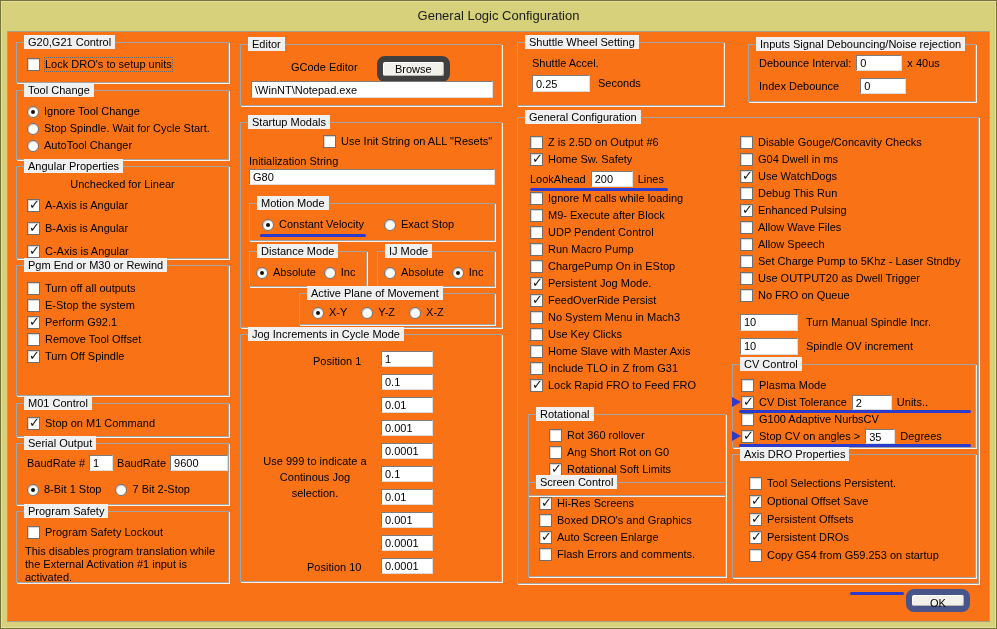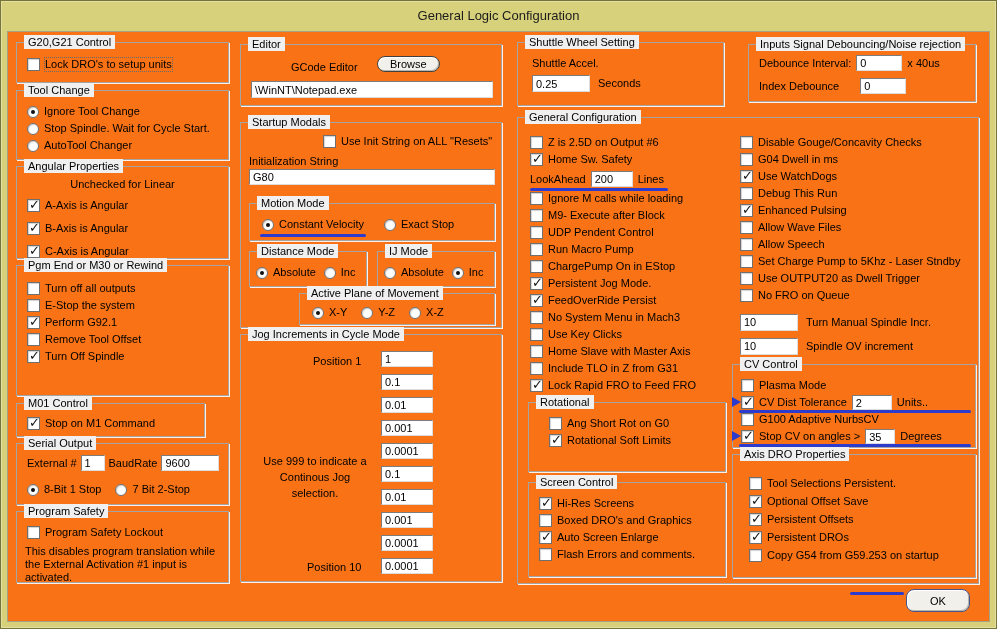--- a/index.html
+++ b/index.html
@@ -12,21 +12,21 @@
   .grp { position:absolute; border:1px solid #a4a4a4; box-shadow:1px 1px 0 rgba(255,255,255,.9); }
   .legend { position:absolute; top:-8px; left:7px; background:#f0f0f0; padding:0 4px; white-space:nowrap; line-height:14px; }
   .rows { display:flex; flex-direction:column; }
   .crow { display:flex; align-items:center; gap:5px; height:17px; white-space:nowrap; }
   .rel { position:relative; }
   .cb { position:relative; width:13px; height:13px; min-width:13px; background:#fff; border:1px solid #6f6f6f; box-shadow:inset 1px 1px 1px rgba(0,0,0,.18); }
   .cb.on::after { content:"✓"; position:absolute; left:1px; top:-3px; font-size:13px; font-weight:bold; color:#101010; }
   .rb { position:relative; width:12px; height:12px; min-width:12px; background:#fff; border:1px solid #6f6f6f; border-radius:50%; box-shadow:inset 1px 1px 1px rgba(0,0,0,.18); }
   .rb.on::after { content:""; position:absolute; left:3px; top:3px; width:4px; height:4px; background:#101010; border-radius:50%; }
   .txt { border:1px solid #7c7c7c; border-bottom-color:#dcdcdc; border-right-color:#dcdcdc; background:#fff; font:11px "Liberation Sans",sans-serif; padding:0 3px; height:17px; }
-  .btn { background:#f1f0ea; border:1px solid #404040; border-radius:8px; box-shadow:inset 1px 1px 0 #fff, inset -1px -1px 0 #b7b6ac; font:11px "Liberation Sans",sans-serif; padding:2px 12px; }
+  .btn { background:#f1f0ea; border:6px solid #404040; border-radius:8px; box-shadow:inset 1px 1px 0 #fff, inset -1px -1px 0 #b7b6ac; font:11px "Liberation Sans",sans-serif; padding:2px 12px; }
   .btn.ok { position:absolute; left:898px; top:557px; width:64px; height:23px; border-color:#49548a; }
   .lbl { line-height:13px; }
   .focus { outline:1px dotted #6a6a6a; }
   .annot { position:absolute; background:var(--annot); height:3px; border-radius:2px; }
   .arrow { position:absolute; width:0; height:0; border-left:9px solid var(--annot); border-top:5px solid transparent; border-bottom:5px solid transparent; }
   .irow { display:flex; align-items:center; gap:8px; height:20px; white-space:nowrap; }
 </style>
 </head>
 <body>
 
@@ -105,34 +105,34 @@
           <span class="cb"></span>
           <span class="lbl">Remove Tool Offset</span>
         </div>
         <div class="crow">
           <span class="cb on"></span>
           <span class="lbl">Turn Off Spindle</span>
         </div>
       </div>
     </div>
 
-    <div class="grp" style="left:8px;top:371px;width:189px;height:34px">
+    <div class="grp" style="left:8px;top:371px;width:213px;height:34px">
       <span class="legend">M01 Control</span>
       <div class="rows" style="padding:11px 0 0 10px">
         <div class="crow">
           <span class="cb on"></span>
           <span class="lbl">Stop on M1 Command</span>
         </div>
       </div>
     </div>
 
     <div class="grp" style="left:8px;top:411px;width:213px;height:62px">
       <span class="legend">Serial Output</span>
       <div style="position:absolute;left:10px;top:11px;display:flex;align-items:center;gap:4px;white-space:nowrap">
-        <span class="lbl">External #</span>
+        <span class="lbl">BaudRate #</span>
         <input class="txt" style="width: 24px; height: 16px;" value="1">
         <span class="lbl">BaudRate</span>
         <input class="txt" style="width: 58px; height: 16px;" value="9600">
       </div>
       <div style="position:absolute;left:10px;top:37px;display:flex;gap:14px">
         <div class="crow">
           <span class="rb on"></span>
           <span class="lbl">8-Bit 1 Stop</span>
         </div>
         <div class="crow">
@@ -333,23 +333,27 @@
         <div class="crow">
           <span class="cb"></span>
           <span class="lbl">Include TLO in Z from G31</span>
         </div>
         <div class="crow">
           <span class="cb on"></span>
           <span class="lbl">Lock Rapid FRO to Feed FRO</span>
         </div>
       </div>
 
-      <div class="grp" style="left:10px;top:284px;width:198px;height:70px">
+      <div class="grp" style="left:10px;top:296px;width:198px;height:82px">
         <span class="legend">Rotational</span>
         <div class="rows" style="padding:12px 0 0 20px">
+          <div class="crow">
+            <span class="cb"></span>
+            <span class="lbl">Rot 360 rollover</span>
+          </div>
           <div class="crow">
             <span class="cb"></span>
             <span class="lbl">Ang Short Rot on G0</span>
           </div>
           <div class="crow">
             <span class="cb on"></span>
             <span class="lbl">Rotational Soft Limits</span>
           </div>
         </div>
       </div>

